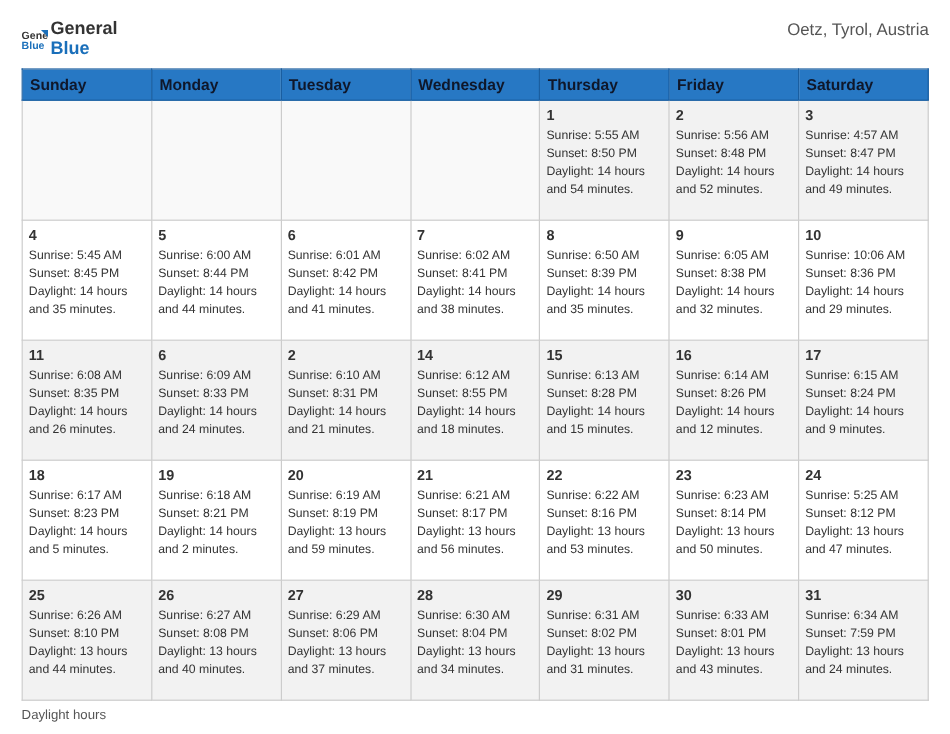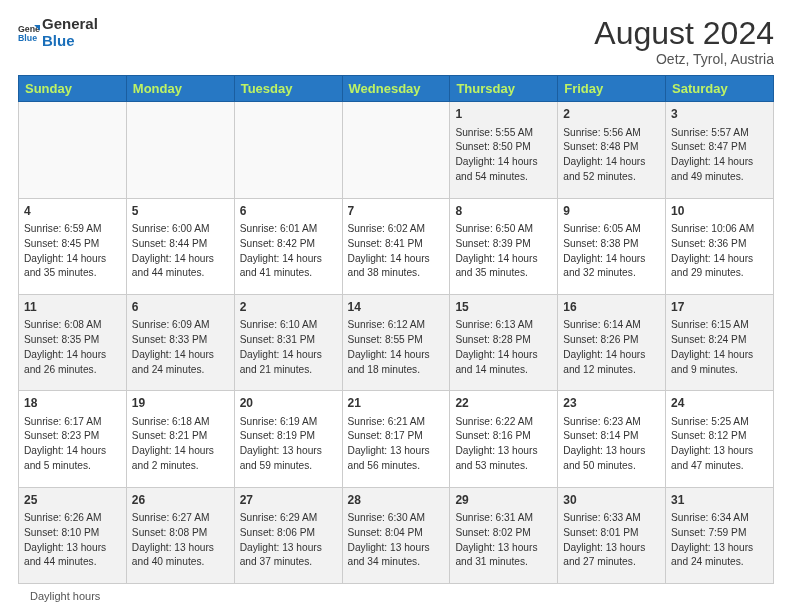--- a/index.html
+++ b/index.html
@@ -47,21 +47,21 @@
     }
     .calendar {
       flex: 1;
       border: 1px solid #ccc;
       border-collapse: collapse;
       width: 100%;
       table-layout: fixed;
     }
     .calendar th {
       background: #2778c4;
-      color: #bef264;
+      color: #0f172a;
       text-align: left;
       padding: 5px 6px;
       font-size: 13px;
       border: 1px solid #1a5ea0;
     }
     .calendar td {
       border: 1px solid #ccc;
       vertical-align: top;
       padding: 4px 5px;
       font-size: 10.2px;
@@ -76,21 +76,20 @@
       font-size: 12px;
       font-weight: bold;
       color: #333;
       display: block;
       margin-bottom: 2px;
     }
     .footer {
       margin-top: 6px;
       font-size: 11px;
       color: #555;
-      margin-left: 12px;
     }
     .row-bg td {
       background: #f2f2f2;
     }
   </style>
 </head>
 <body>
 
 <div class="page">
   <div class="header">
@@ -99,21 +98,20 @@
         <text x="0" y="14" font-size="12" font-weight="bold" fill="#333">General</text>
         <text x="0" y="26" font-size="12" font-weight="bold" fill="#1a6fba">Blue</text>
         <polygon points="22,4 30,4 30,12" fill="#1a6fba"></polygon>
       </svg>
       <div>
         <div style="font-size:15px;font-weight:bold;color:#333;line-height:1.1">General</div>
         <div style="font-size:15px;font-weight:bold;color:#1a6fba;line-height:1.1">Blue</div>
       </div>
     </div>
     <div class="title-block">
-      <div class="main-title">August 2024</div>
       <div class="subtitle">Oetz, Tyrol, Austria</div>
     </div>
   </div>
 
   <table class="calendar">
     <thead>
       <tr>
       <th>Sunday</th>
           <th>Monday</th>
           <th>Tuesday</th>
@@ -138,30 +136,30 @@
           </td>
           <td>
             <span class="day-num">2</span>
             <div>Sunrise: 5:56 AM</div>
             <div>Sunset: 8:48 PM</div>
             <div>Daylight: 14 hours</div>
             <div>and 52 minutes.</div>
           </td>
           <td>
             <span class="day-num">3</span>
-            <div>Sunrise: 5:57 AM</div>
+            <div>Sunrise: 4:57 AM</div>
             <div>Sunset: 8:47 PM</div>
             <div>Daylight: 14 hours</div>
             <div>and 49 minutes.</div>
           </td>
         </tr>
         <tr>
           <td>
             <span class="day-num">4</span>
-            <div>Sunrise: 6:59 AM</div>
+            <div>Sunrise: 5:45 AM</div>
             <div>Sunset: 8:45 PM</div>
             <div>Daylight: 14 hours</div>
             <div>and 35 minutes.</div>
           </td>
           <td>
             <span class="day-num">5</span>
             <div>Sunrise: 6:00 AM</div>
             <div>Sunset: 8:44 PM</div>
             <div>Daylight: 14 hours</div>
             <div>and 44 minutes.</div>
@@ -229,21 +227,21 @@
             <div>Sunrise: 6:12 AM</div>
             <div>Sunset: 8:55 PM</div>
             <div>Daylight: 14 hours</div>
             <div>and 18 minutes.</div>
           </td>
           <td>
             <span class="day-num">15</span>
             <div>Sunrise: 6:13 AM</div>
             <div>Sunset: 8:28 PM</div>
             <div>Daylight: 14 hours</div>
-            <div>and 14 minutes.</div>
+            <div>and 15 minutes.</div>
           </td>
           <td>
             <span class="day-num">16</span>
             <div>Sunrise: 6:14 AM</div>
             <div>Sunset: 8:26 PM</div>
             <div>Daylight: 14 hours</div>
             <div>and 12 minutes.</div>
           </td>
           <td>
             <span class="day-num">17</span>
@@ -338,21 +336,21 @@
             <div>Sunrise: 6:31 AM</div>
             <div>Sunset: 8:02 PM</div>
             <div>Daylight: 13 hours</div>
             <div>and 31 minutes.</div>
           </td>
           <td>
             <span class="day-num">30</span>
             <div>Sunrise: 6:33 AM</div>
             <div>Sunset: 8:01 PM</div>
             <div>Daylight: 13 hours</div>
-            <div>and 27 minutes.</div>
+            <div>and 43 minutes.</div>
           </td>
           <td>
             <span class="day-num">31</span>
             <div>Sunrise: 6:34 AM</div>
             <div>Sunset: 7:59 PM</div>
             <div>Daylight: 13 hours</div>
             <div>and 24 minutes.</div>
           </td>
         </tr>
       </tbody>

